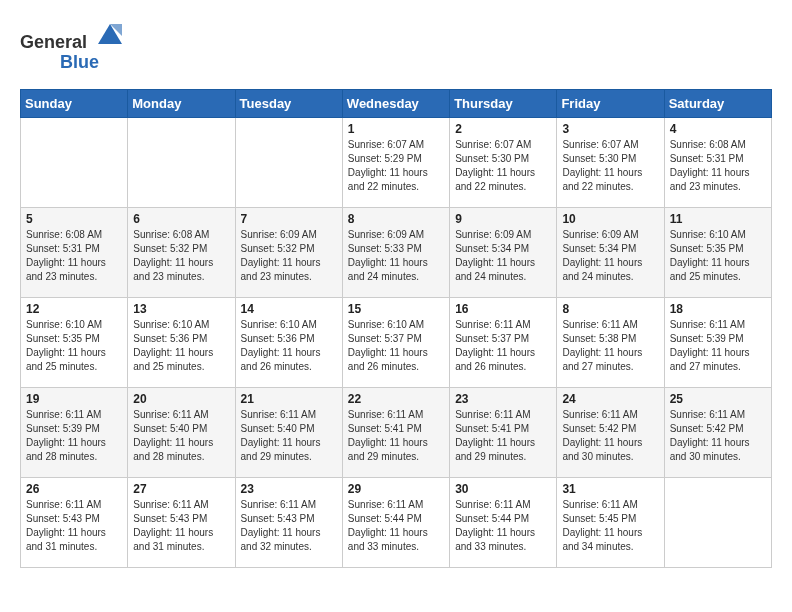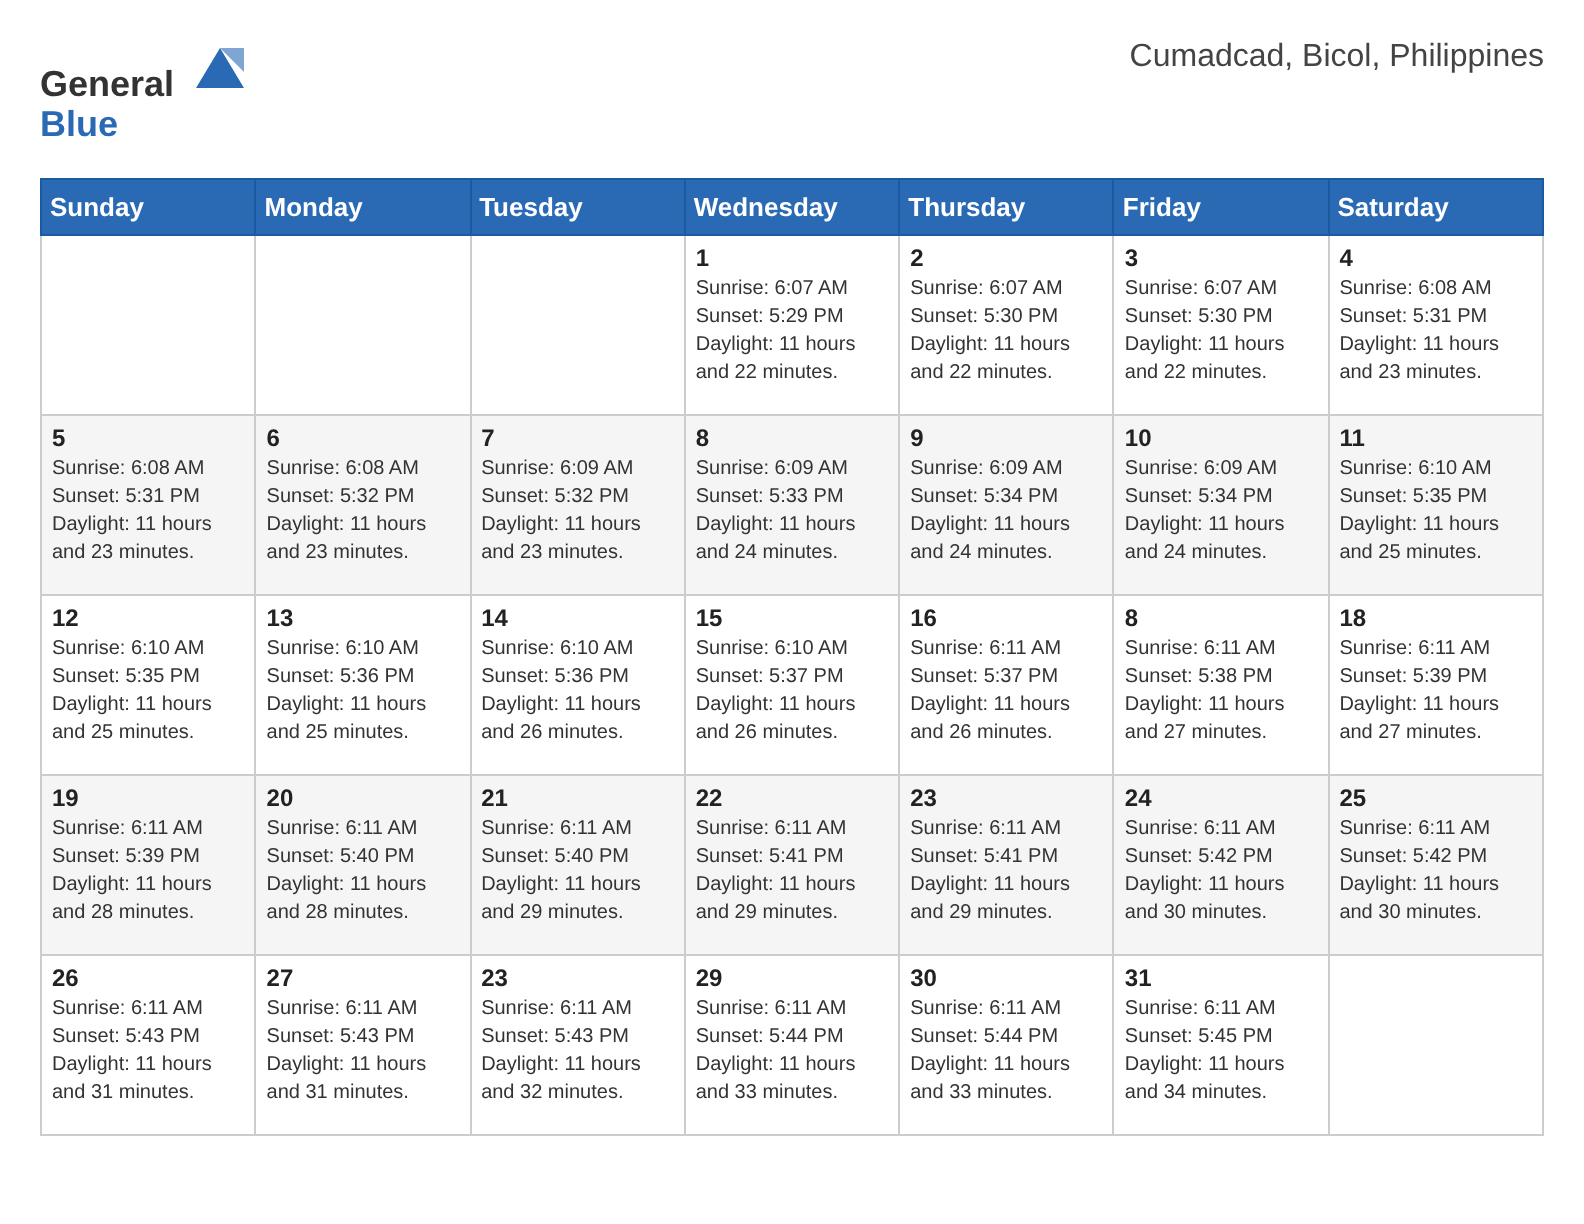--- a/index.html
+++ b/index.html
@@ -24,20 +24,21 @@
       font-size: 18px;
       font-weight: bold;
       color: #333;
       line-height: 1.1;
     }
     .logo-text-blue {
       font-size: 18px;
       font-weight: bold;
       color: #2a6ab5;
       line-height: 1.1;
+      margin-left: 40px;
     }
     .logo-icon {
       width: 32px;
       height: 28px;
       margin-left: 2px;
     }
     .title-area {
       text-align: right;
     }
     .calendar-title {
@@ -102,21 +103,20 @@
           <polygon points="4,24 16,4 28,24" fill="#2a6ab5"></polygon>
           <polygon points="16,4 28,4 28,16" fill="#2a6ab5" opacity="0.6"></polygon>
         </svg>
       </div>
       <div>
         <span class="logo-text-blue">Blue</span>
       </div>
     </div>
   </div>
   <div class="title-area">
-    <div class="calendar-subtitle">Cumadcad, Bicol, Philippines</div>
   </div>
 </div>
 
 <table>
   <thead>
     <tr>
       <th>Sunday</th>
       <th>Monday</th>
       <th>Tuesday</th>
       <th>Wednesday</th>

